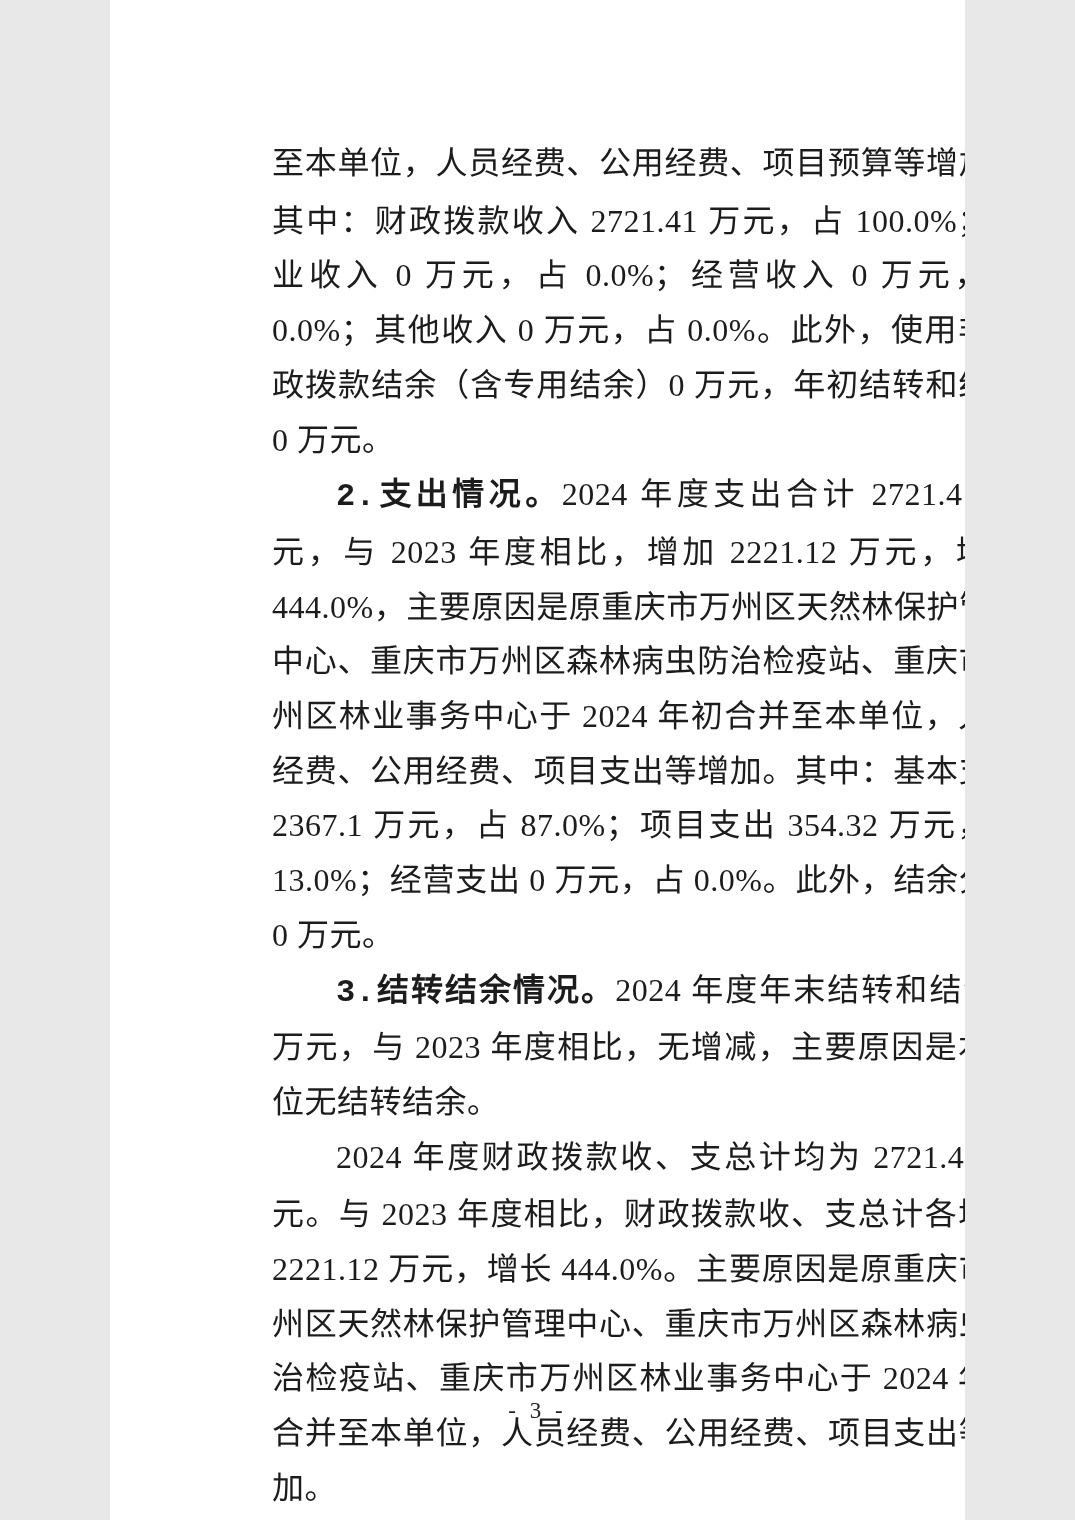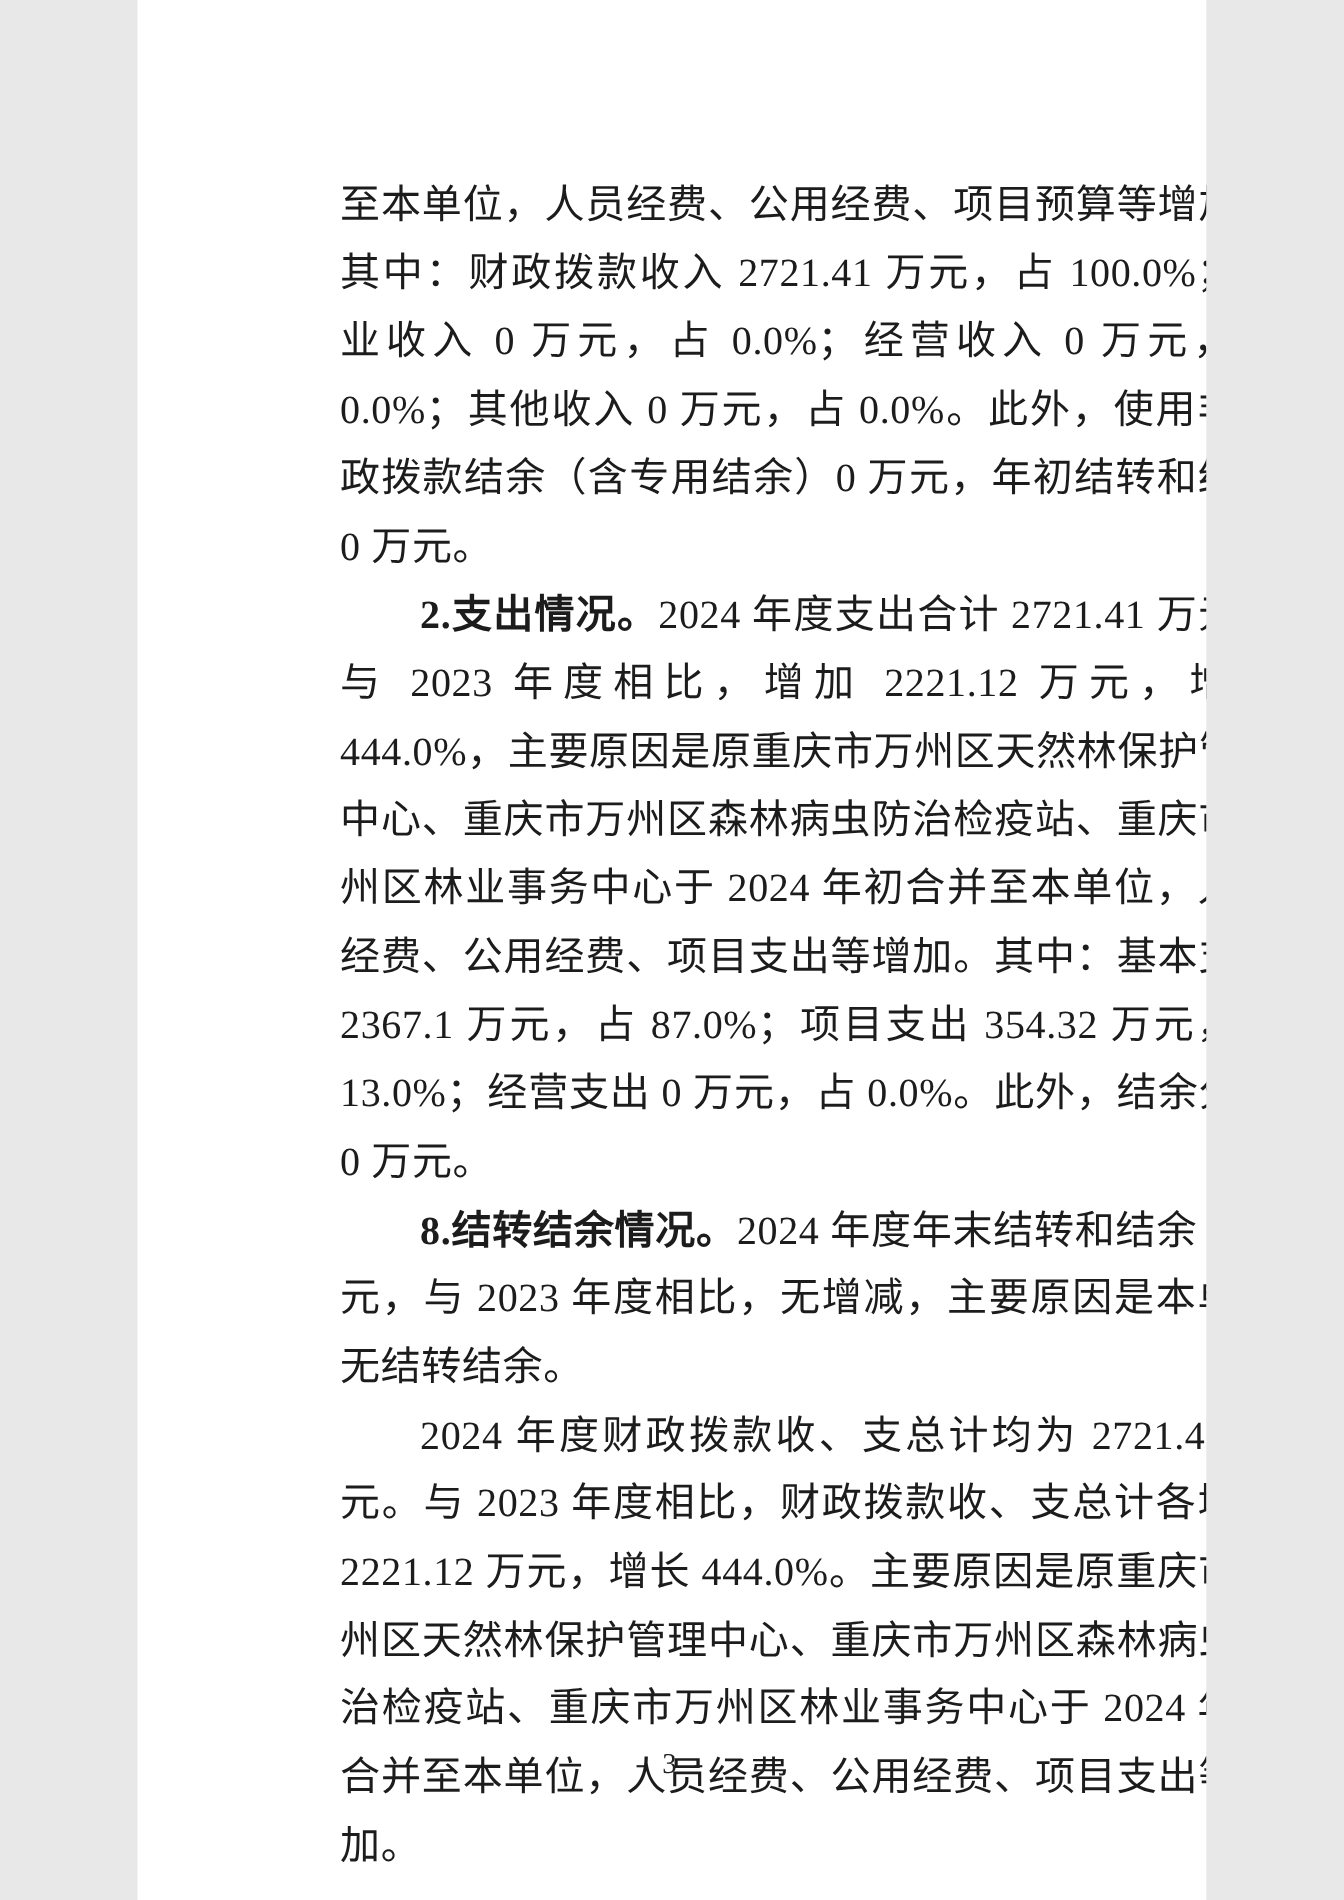--- a/index.html
+++ b/index.html
@@ -30,37 +30,38 @@
   }
   .content p {
     margin: 0;
     padding: 0;
   }
   .content p.indent {
     text-indent: 2em;
   }
   .lead {
     font-weight: bold;
+    font-family: Liberation Mono, monospace;
   }
   .footer {
     position: absolute;
     left: 0;
     top: 1398px;
     width: 100%;
     text-align: center;
     font-size: 23px;
     letter-spacing: 4px;
     color: #222222;
   }
 </style>
 </head>
 <body>
 
 <div class="page">
   <div class="content">
     <p class="para"><span class="lead"></span><span>至本单位，人员经费、公用经费、项目预算等增加。其中：财政拨款收入 2721.41 万元，占 100.0%；事业收入 0 万元，占 0.0%；经营收入 0 万元，占 0.0%；其他收入 0 万元，占 0.0%。此外，使用非财政拨款结余（含专用结余）0 万元，年初结转和结余 0 万元。</span></p>
     <p class="para indent"><span class="lead">2.支出情况。</span><span>2024 年度支出合计 2721.41 万元，与 2023 年度相比，增加 2221.12 万元，增长 444.0%，主要原因是原重庆市万州区天然林保护管理中心、重庆市万州区森林病虫防治检疫站、重庆市万州区林业事务中心于 2024 年初合并至本单位，人员经费、公用经费、项目支出等增加。其中：基本支出 2367.1 万元，占 87.0%；项目支出 354.32 万元，占 13.0%；经营支出 0 万元，占 0.0%。此外，结余分配 0 万元。</span></p>
-    <p class="para indent"><span class="lead">8.结转结余情况。</span><span>2024 年度年末结转和结余 0 万元，与 2023 年度相比，无增减，主要原因是本单位无结转结余。</span></p>
+    <p class="para indent"><span class="lead">3.结转结余情况。</span><span>2024 年度年末结转和结余 0 万元，与 2023 年度相比，无增减，主要原因是本单位无结转结余。</span></p>
     <p class="para indent"><span class="lead"></span><span>2024 年度财政拨款收、支总计均为 2721.41 万元。与 2023 年度相比，财政拨款收、支总计各增加 2221.12 万元，增长 444.0%。主要原因是原重庆市万州区天然林保护管理中心、重庆市万州区森林病虫防治检疫站、重庆市万州区林业事务中心于 2024 年初合并至本单位，人员经费、公用经费、项目支出等增加。</span></p>
 
   </div>
   <div class="footer">- 3 -</div>
 </div>
 
 </body></html>

